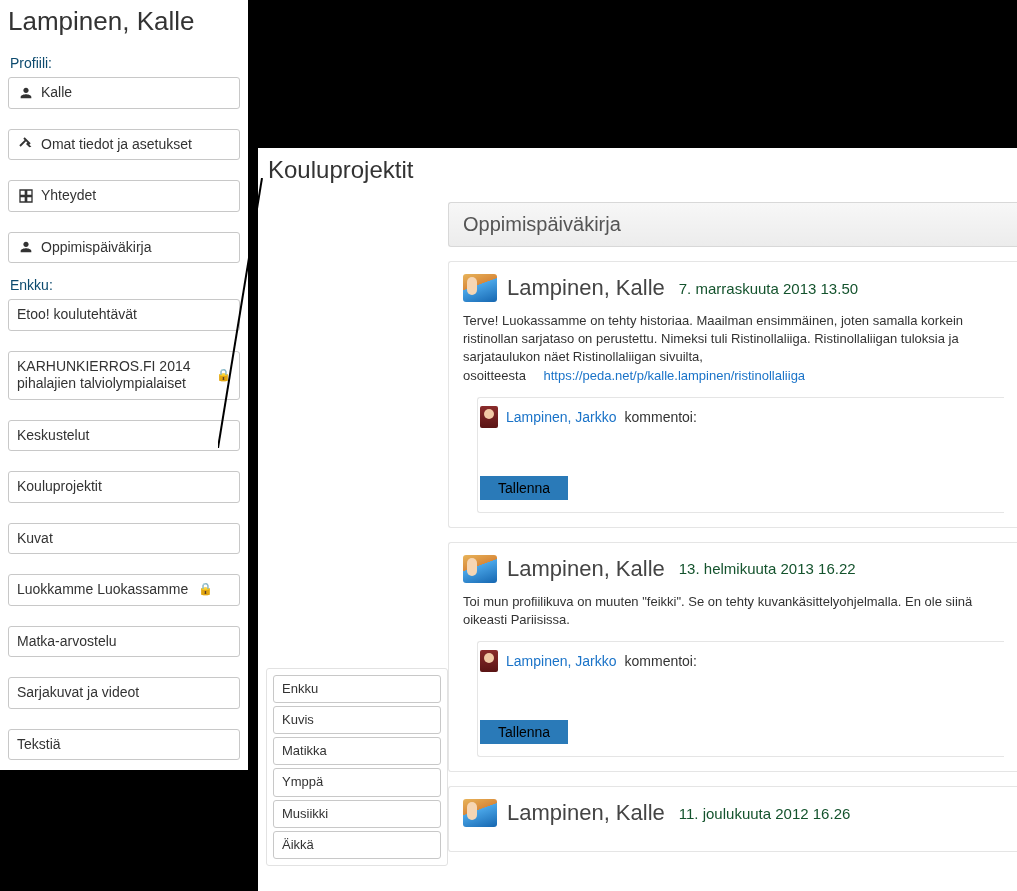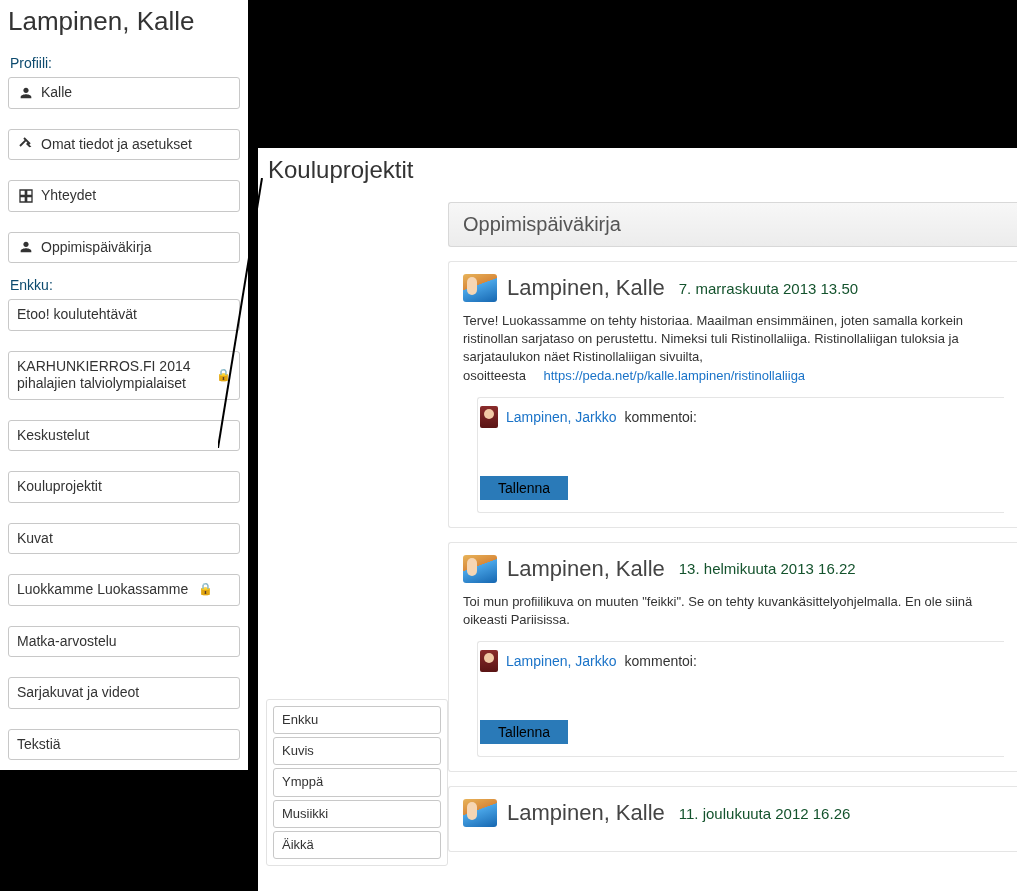--- a/index.html
+++ b/index.html
@@ -283,20 +283,23 @@
   <div class="right-body">
     <div class="sub-nav">
       <div class="nav-list" id="subnav-list">
           <div class="nav-item">
             <span>Enkku</span>
           </div>
           <div class="nav-item">
             <span>Kuvis</span>
           </div>
           <div class="nav-item">
+            <span>Matikka</span>
+          </div>
+          <div class="nav-item">
             <span>Ymppä</span>
           </div>
           <div class="nav-item">
             <span>Musiikki</span>
           </div>
           <div class="nav-item">
             <span>Äikkä</span>
           </div>
         </div>
     </div>

